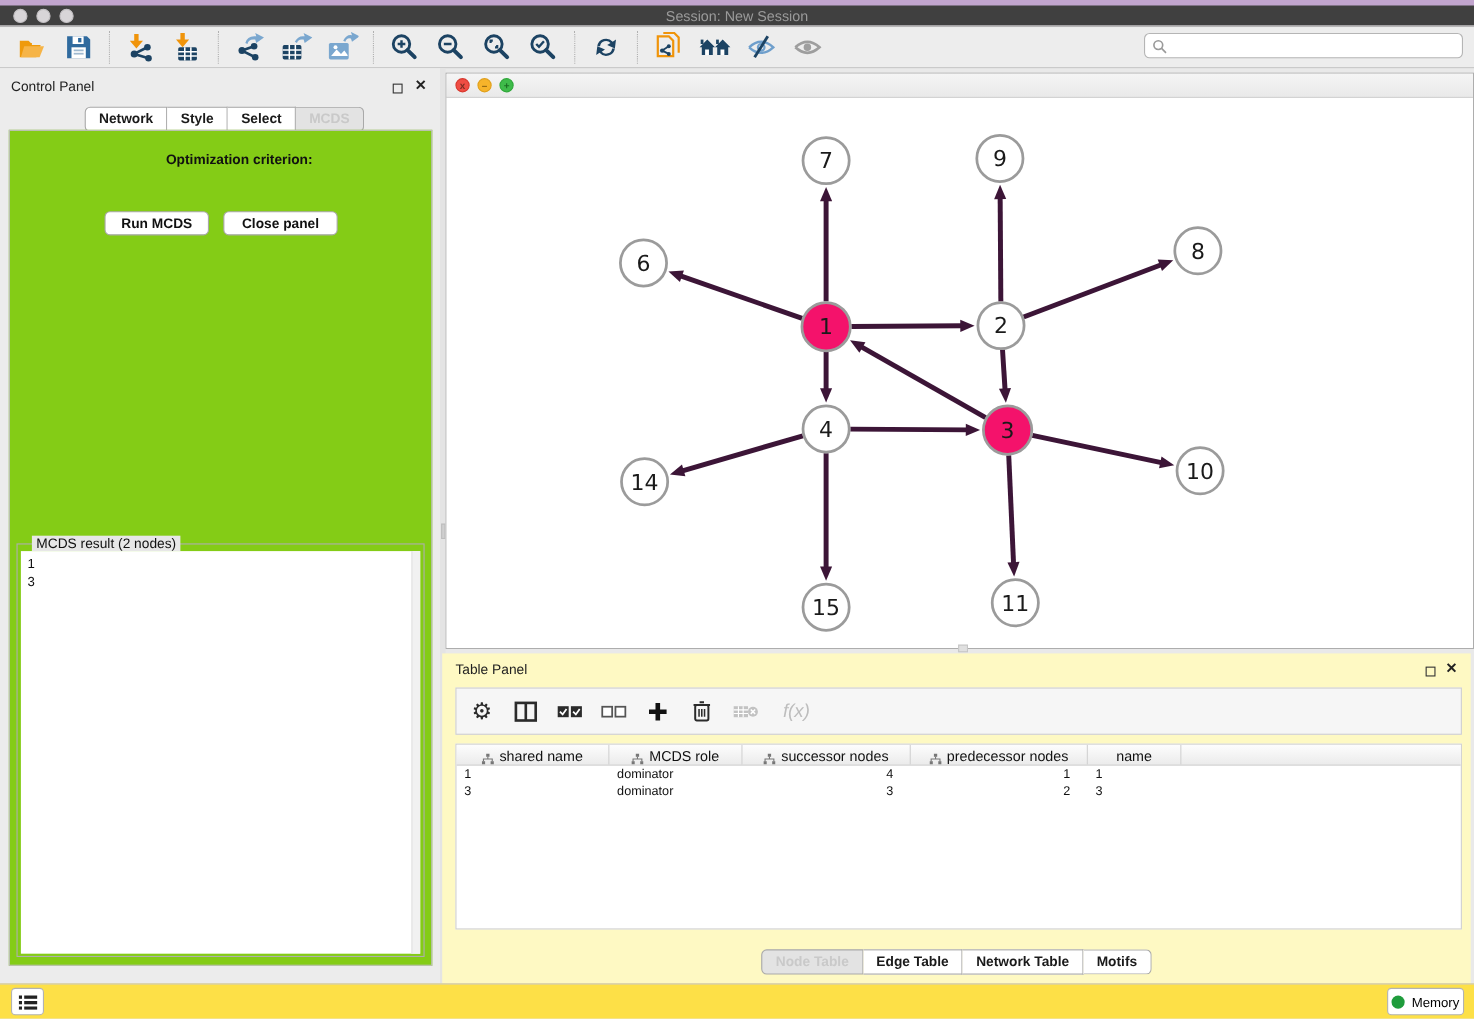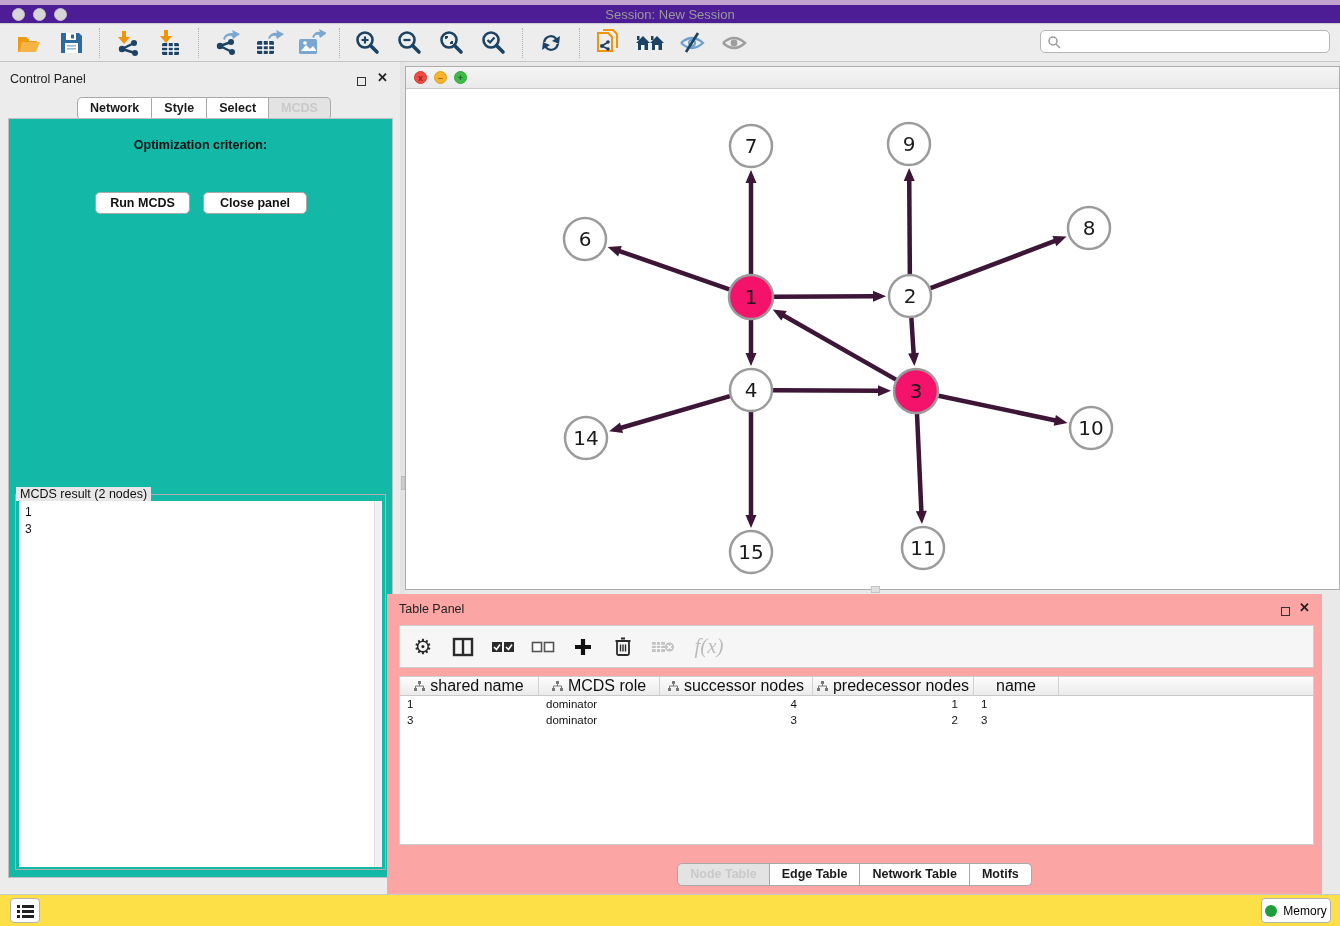--- a/index.html
+++ b/index.html
@@ -1,21 +1,21 @@
 <!DOCTYPE html>
 <html><head>
 <meta charset="utf-8">
 <style>
   * { margin:0; padding:0; box-sizing:border-box; }
   html,body { width:1340px; height:926px; }
   body { font-family:"Liberation Sans", sans-serif; background:#e9e9e9; position:relative; overflow:hidden; }
   .abs { position:absolute; }
 
   
-  .titlebar { left:0; top:0; width:1340px; height:24px; background:#4c1d95; border-bottom:1px solid #cfcccf; }
+  .titlebar { left:0; top:0; width:1340px; height:24px; background:#404040; border-bottom:1px solid #cfcccf; }
   .titlebar .purple-strip { left:0; top:0; width:1340px; height:5px; background:#c2a5ce; }
   .mac-dot { width:13px; height:13px; border-radius:50%; background:#d8d5d8; border:1px solid #c3c0c3; top:8px; }
   .titlebar-title { width:100%; text-align:center; top:7px; font-size:13px; color:#9a9a9a; }
 
   
   .toolbar { left:0; top:25px; width:1340px; height:37px; background:#ededed; border-bottom:1px solid #c6c6c6; display:flex; align-items:center; padding-left:8px; }
   .tb-btn { width:34px; height:32px; display:flex; align-items:center; justify-content:center; margin:0 4px; }
   .tb-sep { width:1px; height:30px; border-left:1px dotted #b0b0b0; margin:0 7px; }
   .searchbox { position:absolute; right:10px; top:5px; width:290px; height:23px; background:#fff; border:1px solid #b5b5b5; border-radius:5px; display:flex; align-items:center; padding-left:6px; }
   .searchbox input { border:none; outline:none; flex:1; font-size:12px; background:transparent; height:100%; }
@@ -23,54 +23,54 @@
   
   .cp { left:0; top:62px; width:400px; height:832px; background:#ececec; }
   .panel-head { font-size:12.5px; color:#222; }
   .wm-float { width:9px; height:9px; border:1.5px solid #333; display:inline-block; }
   .wm-close { font-size:13px; font-weight:bold; color:#222; line-height:9px; }
   .tabbar { display:flex; }
   .tab { border:1px solid #a9a9a9; background:#fff; font-size:12.5px; font-weight:bold; color:#1a1a1a; padding:3px 12px 4px; border-left-width:0; }
   .tab:first-child { border-left-width:1px; border-radius:5px 0 0 5px; }
   .tab:last-child { border-radius:0 5px 5px 0; }
   .tab.sel { background:#e3e3e3; color:#c9c9c9; }
-  .cp-inner { left:8px; top:118px; width:385px; height:760px; background:#14b8a6; border:1px solid #c0c0c0; }
+  .cp-inner { left:8px; top:118px; width:385px; height:760px; background:#84cc16; border:1px solid #c0c0c0;padding-left:17px; }
   .opt-label { width:100%; text-align:center; top:19px; font-size:12.5px; font-weight:bold; color:#111; }
   .dropdown { left:36px; top:40px; width:311px; height:23px; background:#fff; border:1px solid #ababab; border-radius:5px; display:flex; align-items:center; padding:0 8px; font-size:12.5px; color:#111; }
   .dd-steppers { margin-left:auto; display:flex; flex-direction:column; gap:1px; }
   .btn { background:#fff; border:1px solid #a8a8a8; border-radius:5px; font-size:12.5px; font-weight:bold; color:#111; height:22px; display:flex; align-items:center; justify-content:center; }
   .groupbox { left:6px; top:375px; width:371px; height:376px; border:1px solid #aeaeae; }
-  .groupbox legend.lbl { position:absolute; top:-8px; left:0; background:#e7e7e7; padding:0 4px; font-size:12.5px; color:#111; }
+  .groupbox legend.lbl { position:absolute; top:-8px; left:13px; background:#e7e7e7; padding:0 4px; font-size:12.5px; color:#111; }
   .result-area { left:3px; top:6px; width:363px; height:366px; background:#fff; font-size:12px; color:#111; line-height:16.5px; padding:3px 0 0 6px; }
   .result-scroll { right:3px; top:6px; width:8px; height:366px; background:#f1f1f1; border-left:1px solid #e2e2e2; }
 
   
   .vsplit { left:400px; top:62px; width:5px; height:832px; background:#e4e4e4; }
   .vgrip { left:1px; top:414px; width:4px; height:14px; background:#cfcfcf; border:1px solid #bdbdbd; }
   .hgrip { left:871px; top:586px; width:9px; height:7px; background:#e0e0e0; border:1px solid #c6c6c6; }
 
   
   .netwin { left:405px; top:66px; width:935px; height:524px; background:#fff; border:1px solid #adadad; }
   .netwin-titlebar { left:0; top:0; width:100%; height:22px; background:linear-gradient(#f5f5f5,#e9e9e9); border-bottom:1px solid #c9c9c9; }
   .tl { width:13px; height:13px; border-radius:50%; top:4px; font-size:9px; font-weight:bold; text-align:center; line-height:13px; color:#7c2d23; }
   .tl.red { background:#ef4d43; border:1px solid #d8382e; left:8px; }
   .tl.yellow { background:#f7b42a; border:1px solid #e0a01c; left:28px; color:#8a6210; }
   .tl.green { background:#3fbb4a; border:1px solid #2fa83a; left:48px; color:#1c6f24; }
   .netwin-title { width:100%; text-align:center; top:4px; font-size:12.5px; color:#111; }
   .canvas { left:0; top:22px; width:933px; height:500px; background:#fff; }
 
   
-  .tp { left:387px; top:594px; width:935px; height:300px; background:#fca5a5; }
+  .tp { left:402px; top:594px; width:935px; height:300px; background:#fef9c3; }
   .tp-toolbar { left:12px; top:31px; width:915px; height:43px; background:#f6f6f6; border:1px solid #cfcfcf; display:flex; align-items:center; padding-left:10px; gap:14px; }
   .tt-icon { display:flex; align-items:center; justify-content:center; width:26px; height:26px; }
   .gear-glyph { font-family:"DejaVu Sans", sans-serif; font-size:21px; color:#2b2b2b; line-height:22px; }
-  .fx { font-family:Liberation Serif, serif; font-style:italic; font-size:21px; color:#bdbdbd; }
+  .fx { font-family:Liberation Sans, sans-serif; font-style:italic; font-size:17px; color:#bdbdbd; }
   .tbl { left:12px; top:82px; width:915px; height:169px; background:#fff; border:1px solid #cfcfcf; overflow:hidden; }
   .tbl-header { display:flex; height:19px; background:linear-gradient(#fdfdfd,#ebebeb); border-bottom:1px solid #c9c9c9; }
-  .th { display:flex; align-items:center; justify-content:center; gap:5px; font-size:16px; color:#111; border-right:1px solid #d2d2d2; }
+  .th { display:flex; align-items:flex-end; justify-content:center; gap:5px; font-size:13px; color:#111; border-right:1px solid #d2d2d2; }
   .trow { display:flex; height:16px; align-items:center; font-size:11.5px; color:#111; }
   .td { padding:0 7px; white-space:nowrap; }
   .td.r { text-align:right; padding-right:16px; }
   .tp-tabs { left:0; top:269px; width:935px; display:flex; justify-content:center; }
 
   
   .statusbar { left:0; top:894px; width:1340px; height:32px; background:#fde047; border-top:1px solid #c9c9c9; }
   .sb-btn { top:3px; height:25px; background:#fff; border:1px solid #b2b2b2; border-radius:4px; display:flex; align-items:center; justify-content:center; }
   .mem-dot { width:12px; height:12px; border-radius:50%; background:#1f9c3c; margin-right:6px; }
 </style>

